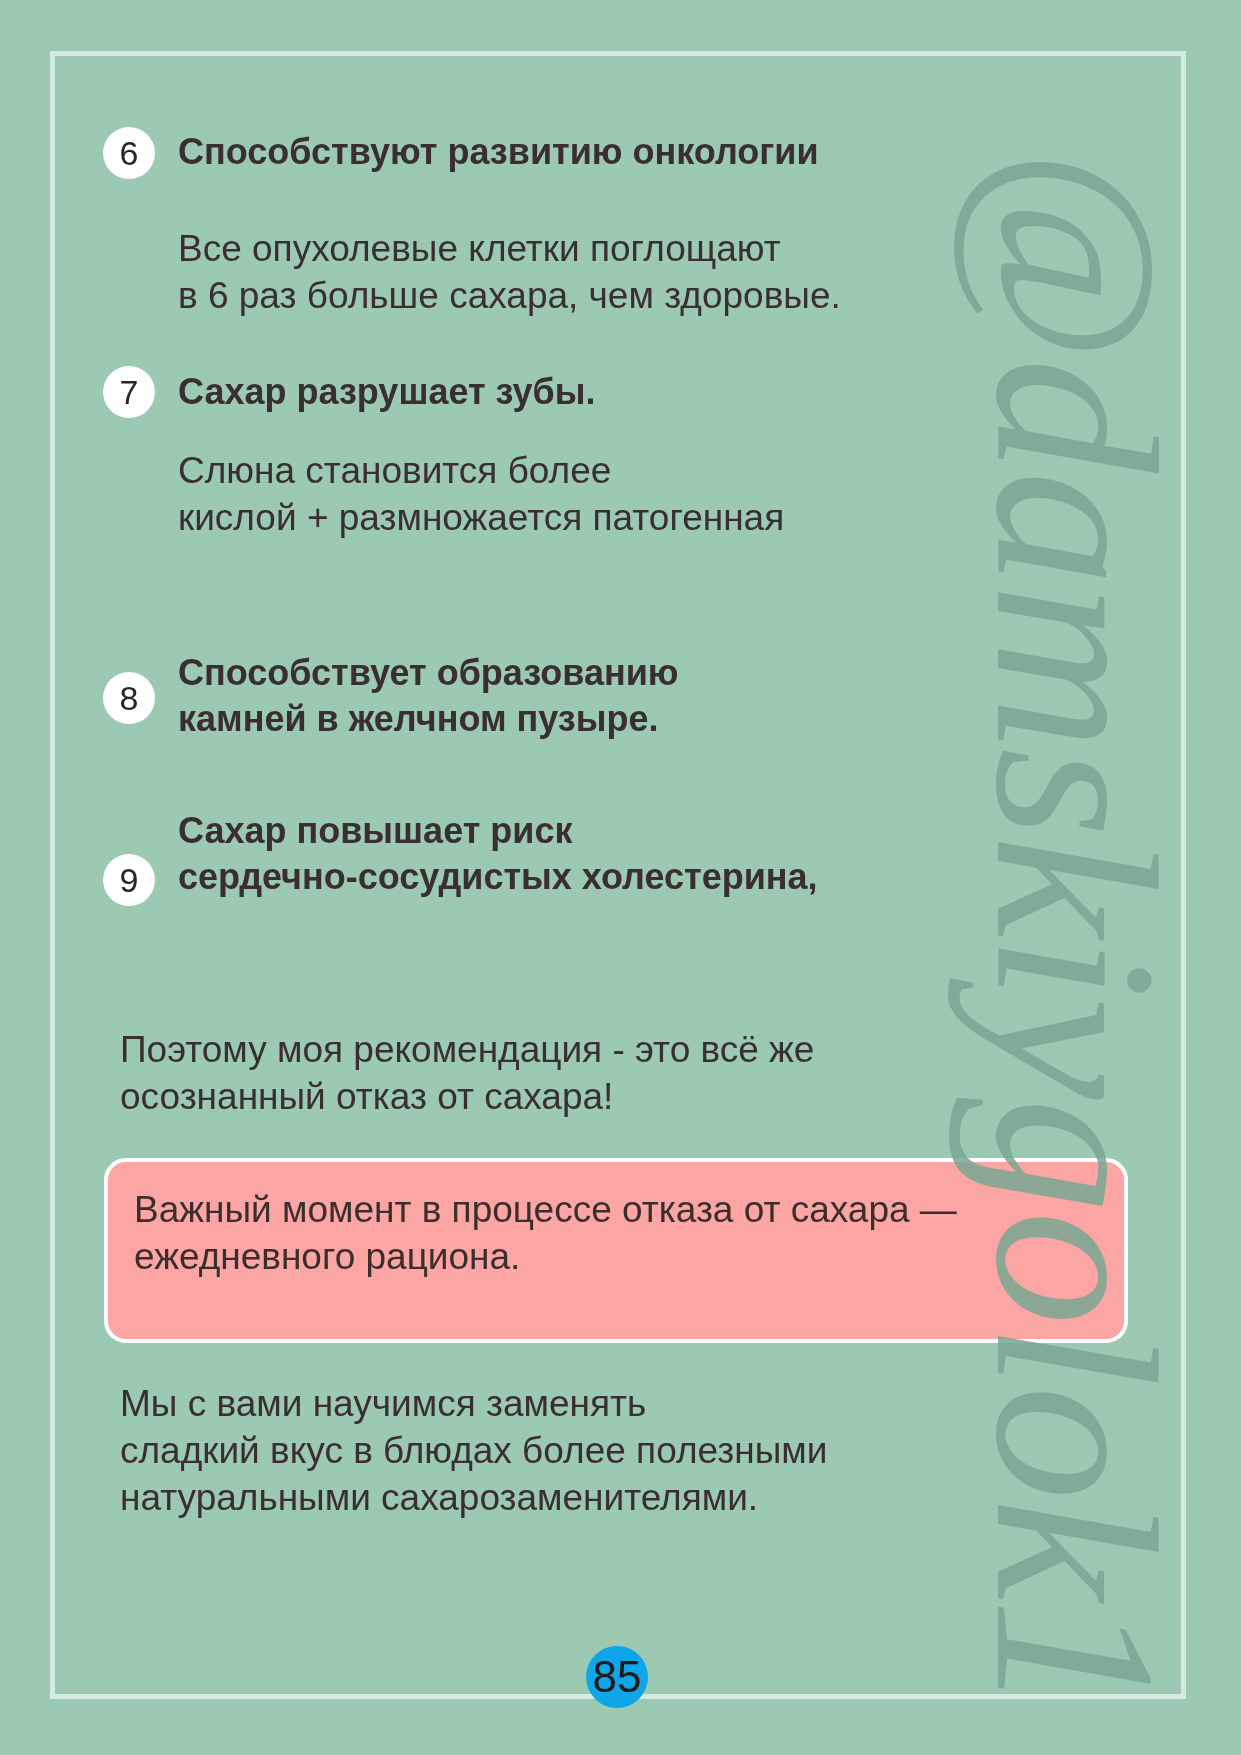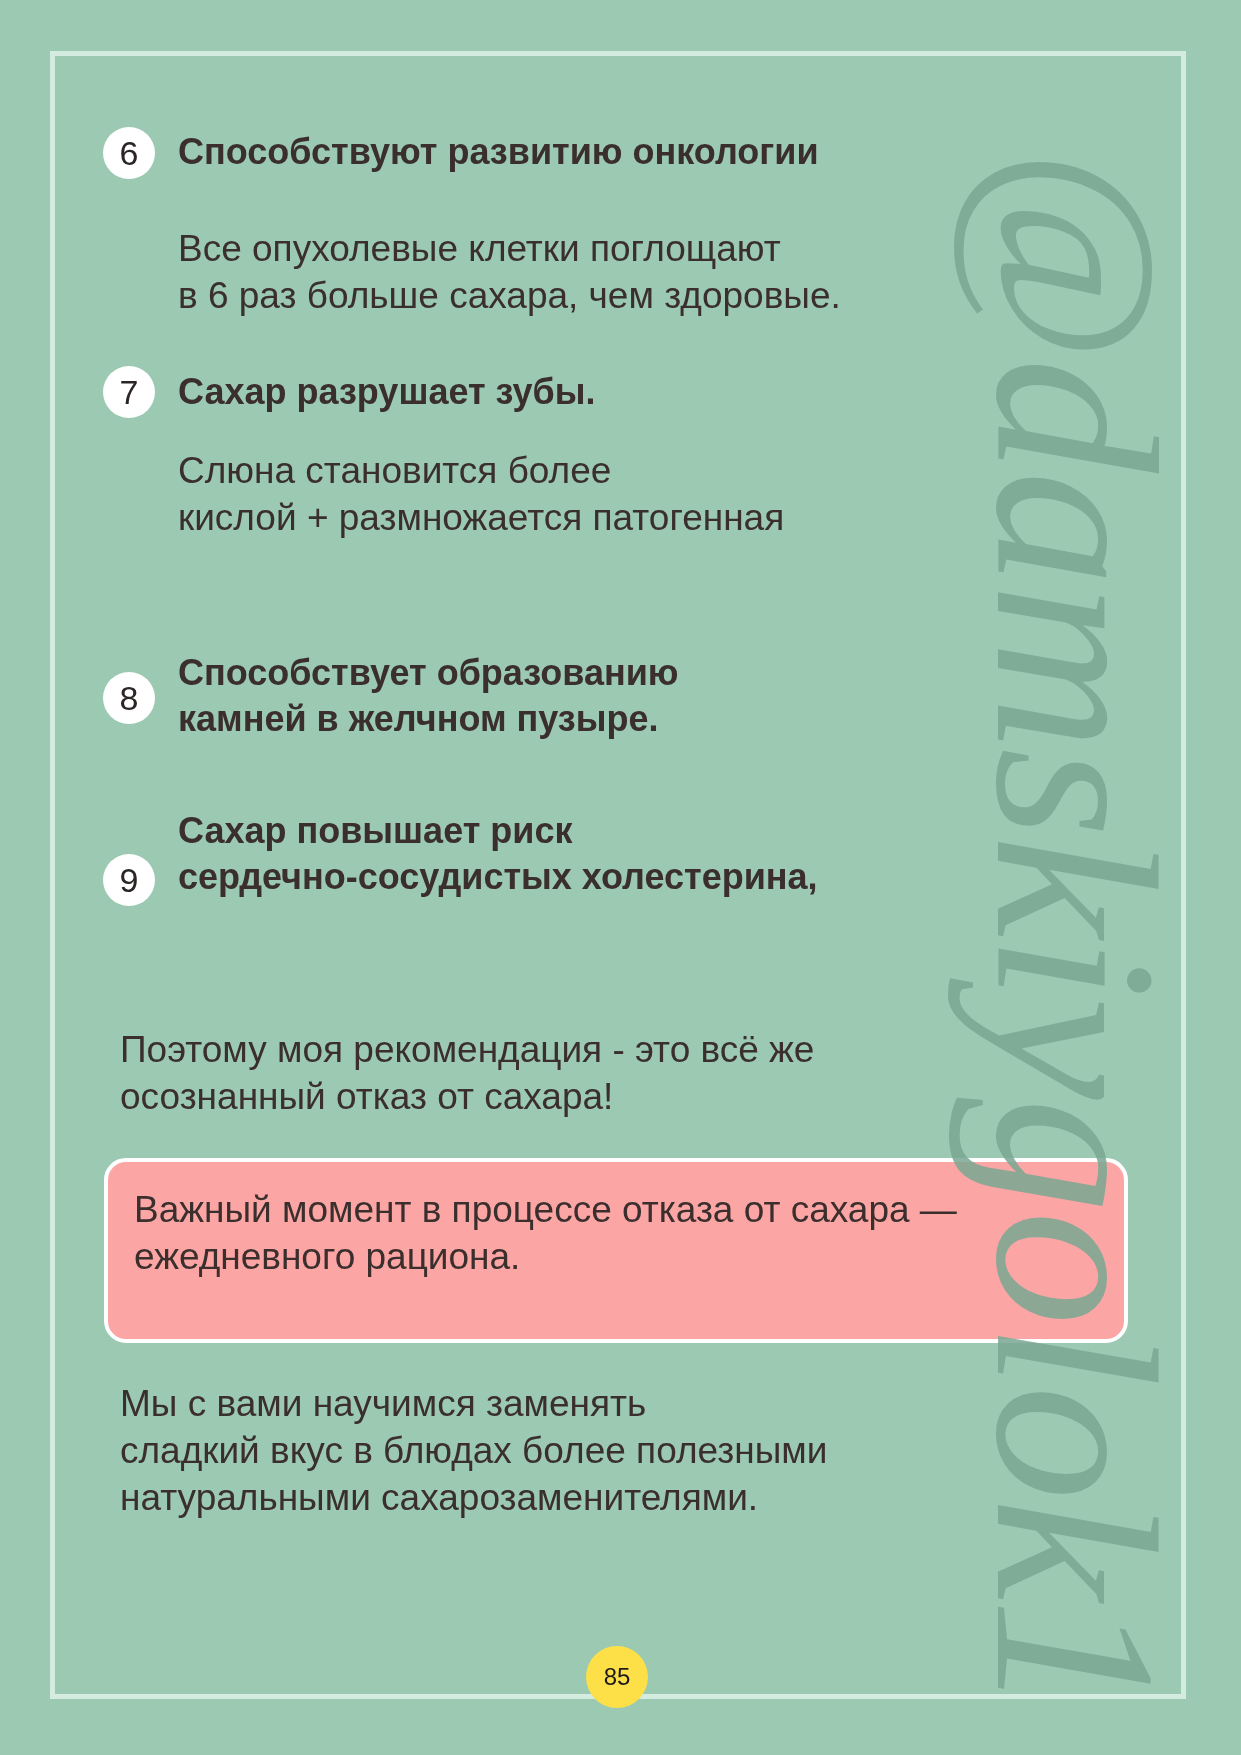--- a/index.html
+++ b/index.html
@@ -57,22 +57,22 @@
       background: #fca5a5;
       border: 4px solid #ffffff;
       border-radius: 22px;
       box-sizing: border-box;
       padding: 24px 0 0 26px;
       font-size: 37px; line-height: 47px; white-space: nowrap;
     }
     .page-num {
       position: absolute; left: 586px; top: 1646px;
       width: 62px; height: 62px; border-radius: 50%;
-      background: #fde047; color: #1e1a1a;
-      font-size: 24px; line-height: 62px; text-align: center;
+      background: #0ea5e9; color: #1e1a1a;
+      font-size: 44px; line-height: 62px; text-align: center;
       z-index: 6;
     }
     .line { display: block; }
   </style>
 </head>
 <body>
 
 <div class="frame"></div>
 
 <div class="item" style="top:127px;">

